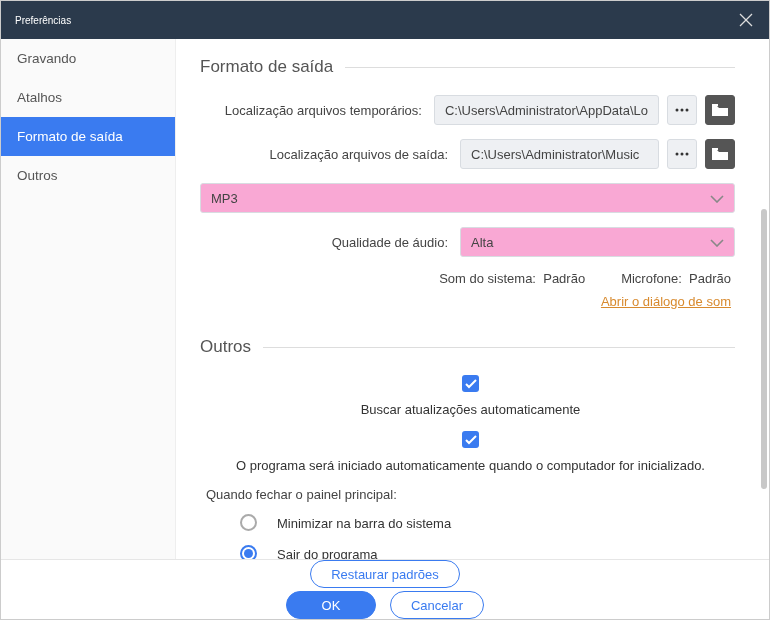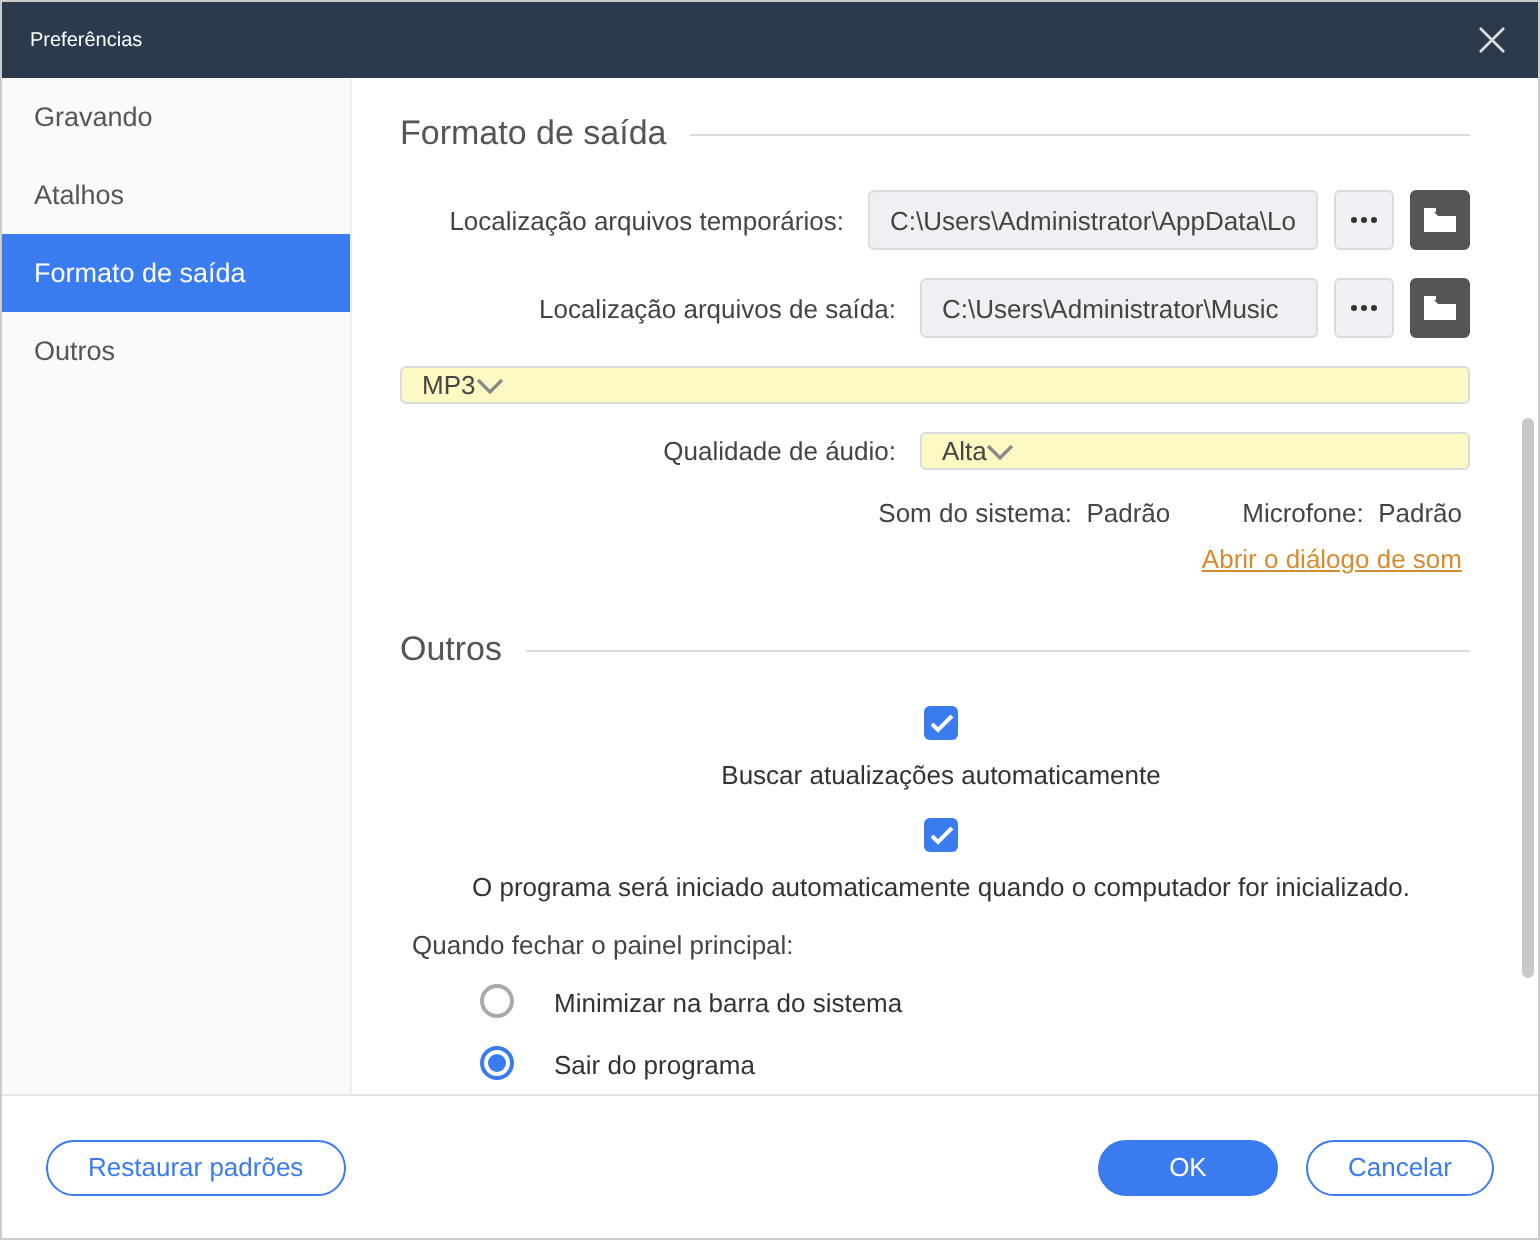--- a/index.html
+++ b/index.html
@@ -17,35 +17,35 @@
   .scroll { position:absolute; inset:0 8px 0 0; overflow-y:auto; padding: 18px 26px 20px 24px; }
   .section { margin-bottom: 28px; }
   .section h2 { font-size: 17px; font-weight: 400; color: #555; display:flex; align-items:center; gap:12px; margin-bottom: 18px; }
   .section h2 .line { flex:1; height:1px; background:#ddd; }
   .row { display:flex; align-items:center; margin-bottom: 14px; }
   .row .lbl { width: 260px; text-align: right; padding-right: 12px; color:#444; }
   .row .ctrl { flex:1; display:flex; align-items:center; gap:8px; }
   .textfield { flex:1; height:30px; background:#eef0f3; border:1px solid #d8dce1; border-radius:3px; padding:0 10px; color:#444; display:flex; align-items:center; overflow:hidden; white-space:nowrap; }
   .iconbtn { width:30px; height:30px; background:#eef0f3; border:1px solid #d8dce1; border-radius:3px; display:flex; align-items:center; justify-content:center; cursor:pointer; }
   .iconbtn.dark { background:#555; border-color:#555; }
-  .select { flex:1; height:19px; background:#fef9c3; border:1px solid #d8dce1; border-radius:3px; padding:0 10px; display:flex; align-items:center; color:#444; cursor:pointer; }
+  .select { flex:1; height:30px; background:#f9a8d4; border:1px solid #d8dce1; border-radius:3px; padding:0 10px; display:flex; align-items:center; justify-content:space-between; color:#444; cursor:pointer; }
   .select .chev svg { stroke:#888; }
   .statusrow { display:flex; justify-content:flex-end; gap:36px; margin: 6px 0 8px; color:#444; padding-right: 4px; }
   .linkrow { text-align:right; padding-right:4px; }
   .linkrow a { color:#d88a2e; text-decoration:underline; font-size:13px; cursor:pointer; }
   .checkrow { display:flex; align-items:center; gap:10px; margin: 10px 0 14px; padding-left: 6px; flex-direction: column; }
   .checkbox { width:17px; height:17px; border-radius:3px; background:#3a7bf0; display:flex; align-items:center; justify-content:center; flex-shrink:0; cursor:pointer; }
   .checkbox svg { stroke:#fff; }
   .grouptitle { color:#444; margin: 14px 0 12px 6px; }
   .radiorow { display:flex; align-items:flex-end; gap:20px; margin: 10px 0 14px 40px; }
   .radio { width:17px; height:17px; border:2px solid #aaa; border-radius:50%; display:flex; align-items:center; justify-content:center; cursor:pointer; flex-shrink:0; }
   .radio.checked { border-color:#3a7bf0; }
   .radio.checked .dot { width:9px; height:9px; border-radius:50%; background:#3a7bf0; }
   .scrollbar { position:absolute; right:2px; top:170px; width:6px; height:280px; background:#c8c8c8; border-radius:3px; }
-  .footer { height:72px; border-top:1px solid #e6e6e6; display:flex; align-items:center; justify-content:space-between; padding:0 22px; background:#fff; }
+  .footer { height:60px; border-top:1px solid #e6e6e6; display:flex; align-items:center; justify-content:space-between; padding:0 22px; background:#fff;flex-direction:column; }
   .btn { height:28px; padding:0 20px; border-radius:14px; border:1px solid #3a7bf0; color:#3a7bf0; background:#fff; font-size:13px; cursor:pointer; display:inline-flex; align-items:center; justify-content:center; min-width:90px; }
   .btn.primary { background:#3a7bf0; color:#fff; }
   .footer .right { display:flex; gap:14px; }
 </style>
 </head>
 <body>
 
 <div class="window">
   <div class="titlebar">
     <span class="title">Preferências</span>

